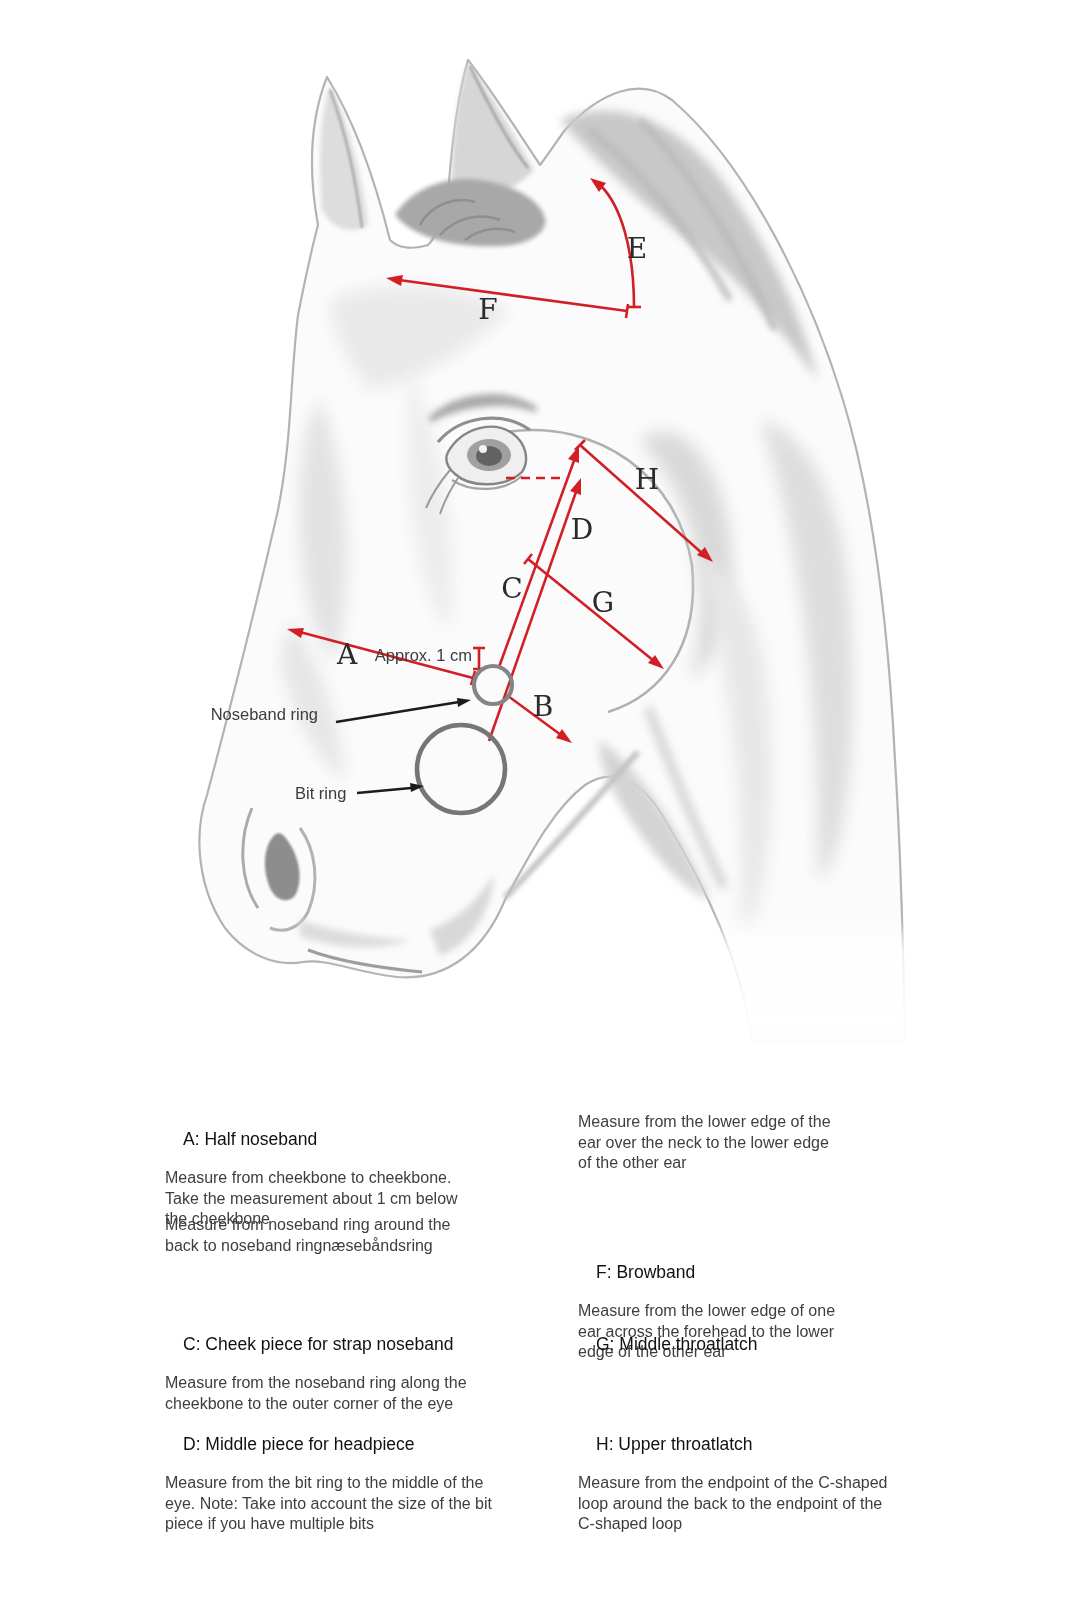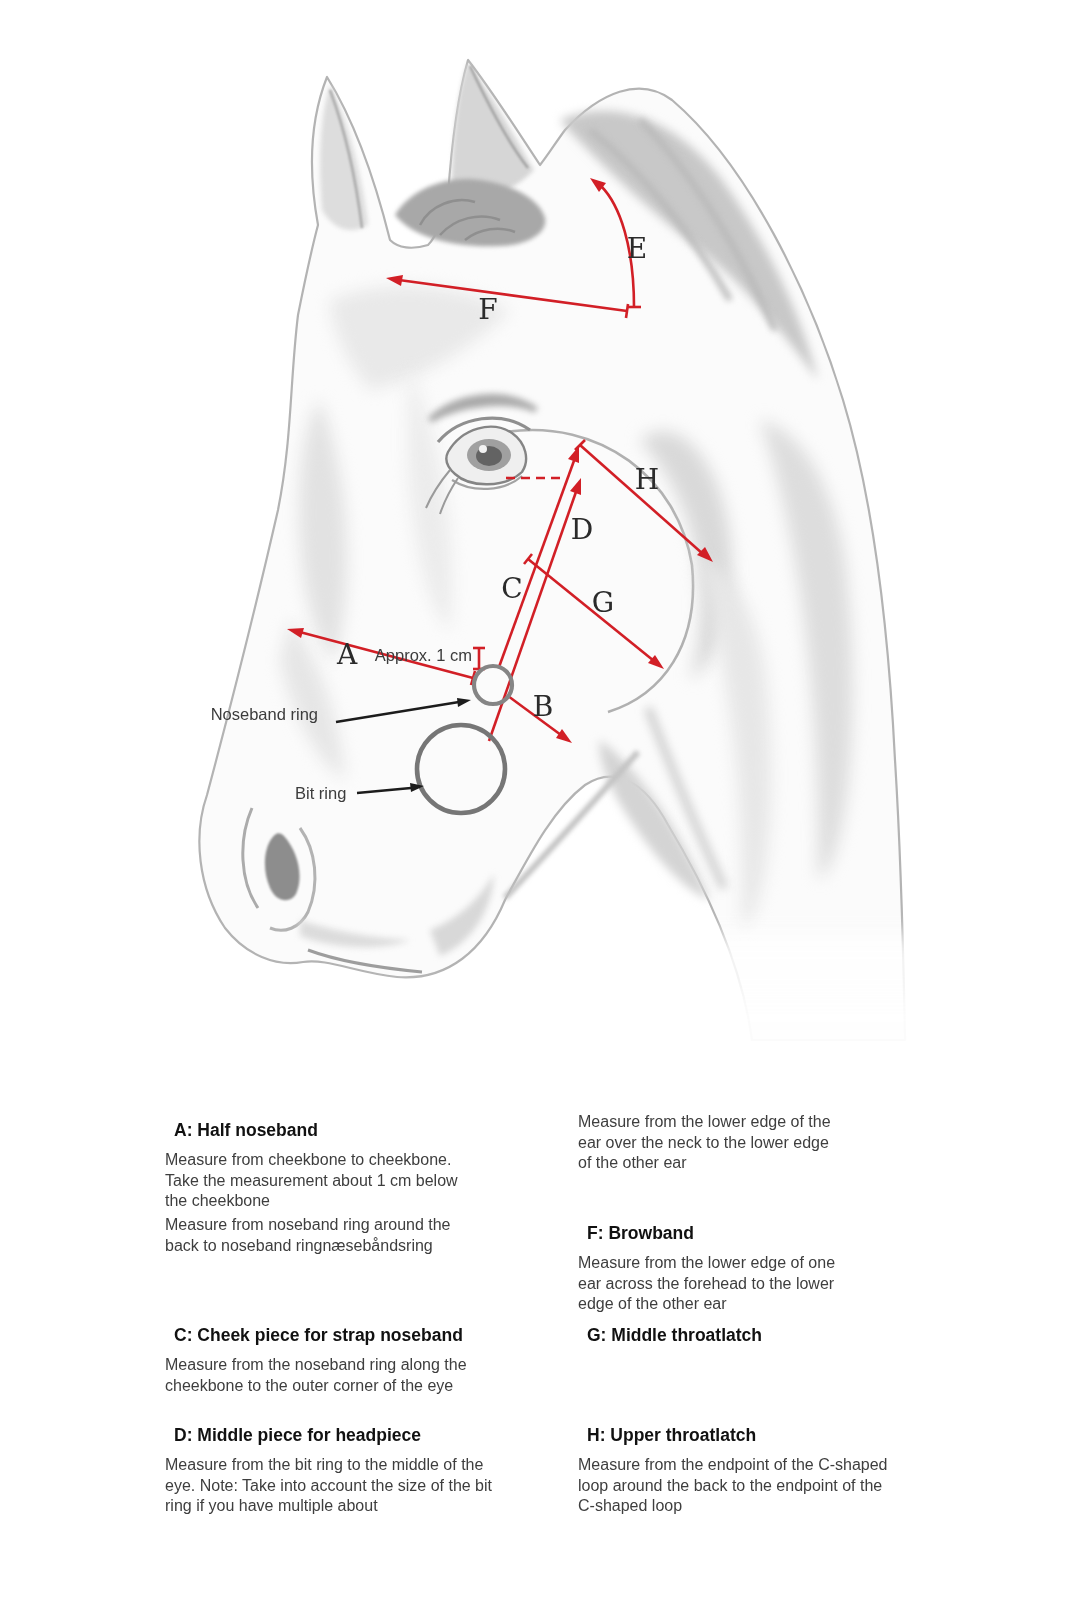--- a/index.html
+++ b/index.html
@@ -14,21 +14,21 @@
   .letter{
     font-family:"DejaVu Serif","Liberation Serif",serif;
     font-size:28px;fill:#2b2b2b;
   }
   .smalllabel{
     font-family:"Liberation Sans",sans-serif;
     font-size:16.5px;fill:#3c3c3c;
   }
   .legend-item{position:absolute;}
   .legend-item h3{
-    margin:9px;font-size:17.5px;line-height:21px;font-weight:bold;color:#111111;
+    margin:18px;font-size:17.5px;line-height:21px;font-weight:normal;color:#111111;
   }
   .legend-item p{
     margin:1px 0 0 0;font-size:16px;line-height:20.5px;color:#3e3e3e;
     white-space:pre-line;
   }
   .col-left{left:165px;width:400px;}
   .col-right{left:578px;width:380px;}
 </style>
 </head>
 <body>
@@ -203,29 +203,29 @@
     </div>
     <div class="legend-item col-left" style="top:1316px">
       <h3>C: Cheek piece for strap noseband</h3>
       <p>Measure from the noseband ring along the
 cheekbone to the outer corner of the eye</p>
     </div>
     <div class="legend-item col-left" style="top:1416px">
       <h3>D: Middle piece for headpiece</h3>
       <p>Measure from the bit ring to the middle of the
 eye. Note: Take into account the size of the bit
-ring if you have multiple about</p>
+piece if you have multiple bits</p>
     </div>
 
     <div class="legend-item col-right" style="top:1111px">
       <p>Measure from the lower edge of the
 ear over the neck to the lower edge
 of the other ear</p>
     </div>
-    <div class="legend-item col-right" style="top:1214px">
+    <div class="legend-item col-right" style="top:1244px">
       <h3>F: Browband</h3>
       <p>Measure from the lower edge of one
 ear across the forehead to the lower
 edge of the other ear</p>
     </div>
     <div class="legend-item col-right" style="top:1316px">
       <h3>G: Middle throatlatch</h3>
     </div>
     <div class="legend-item col-right" style="top:1416px">
       <h3>H: Upper throatlatch</h3>

